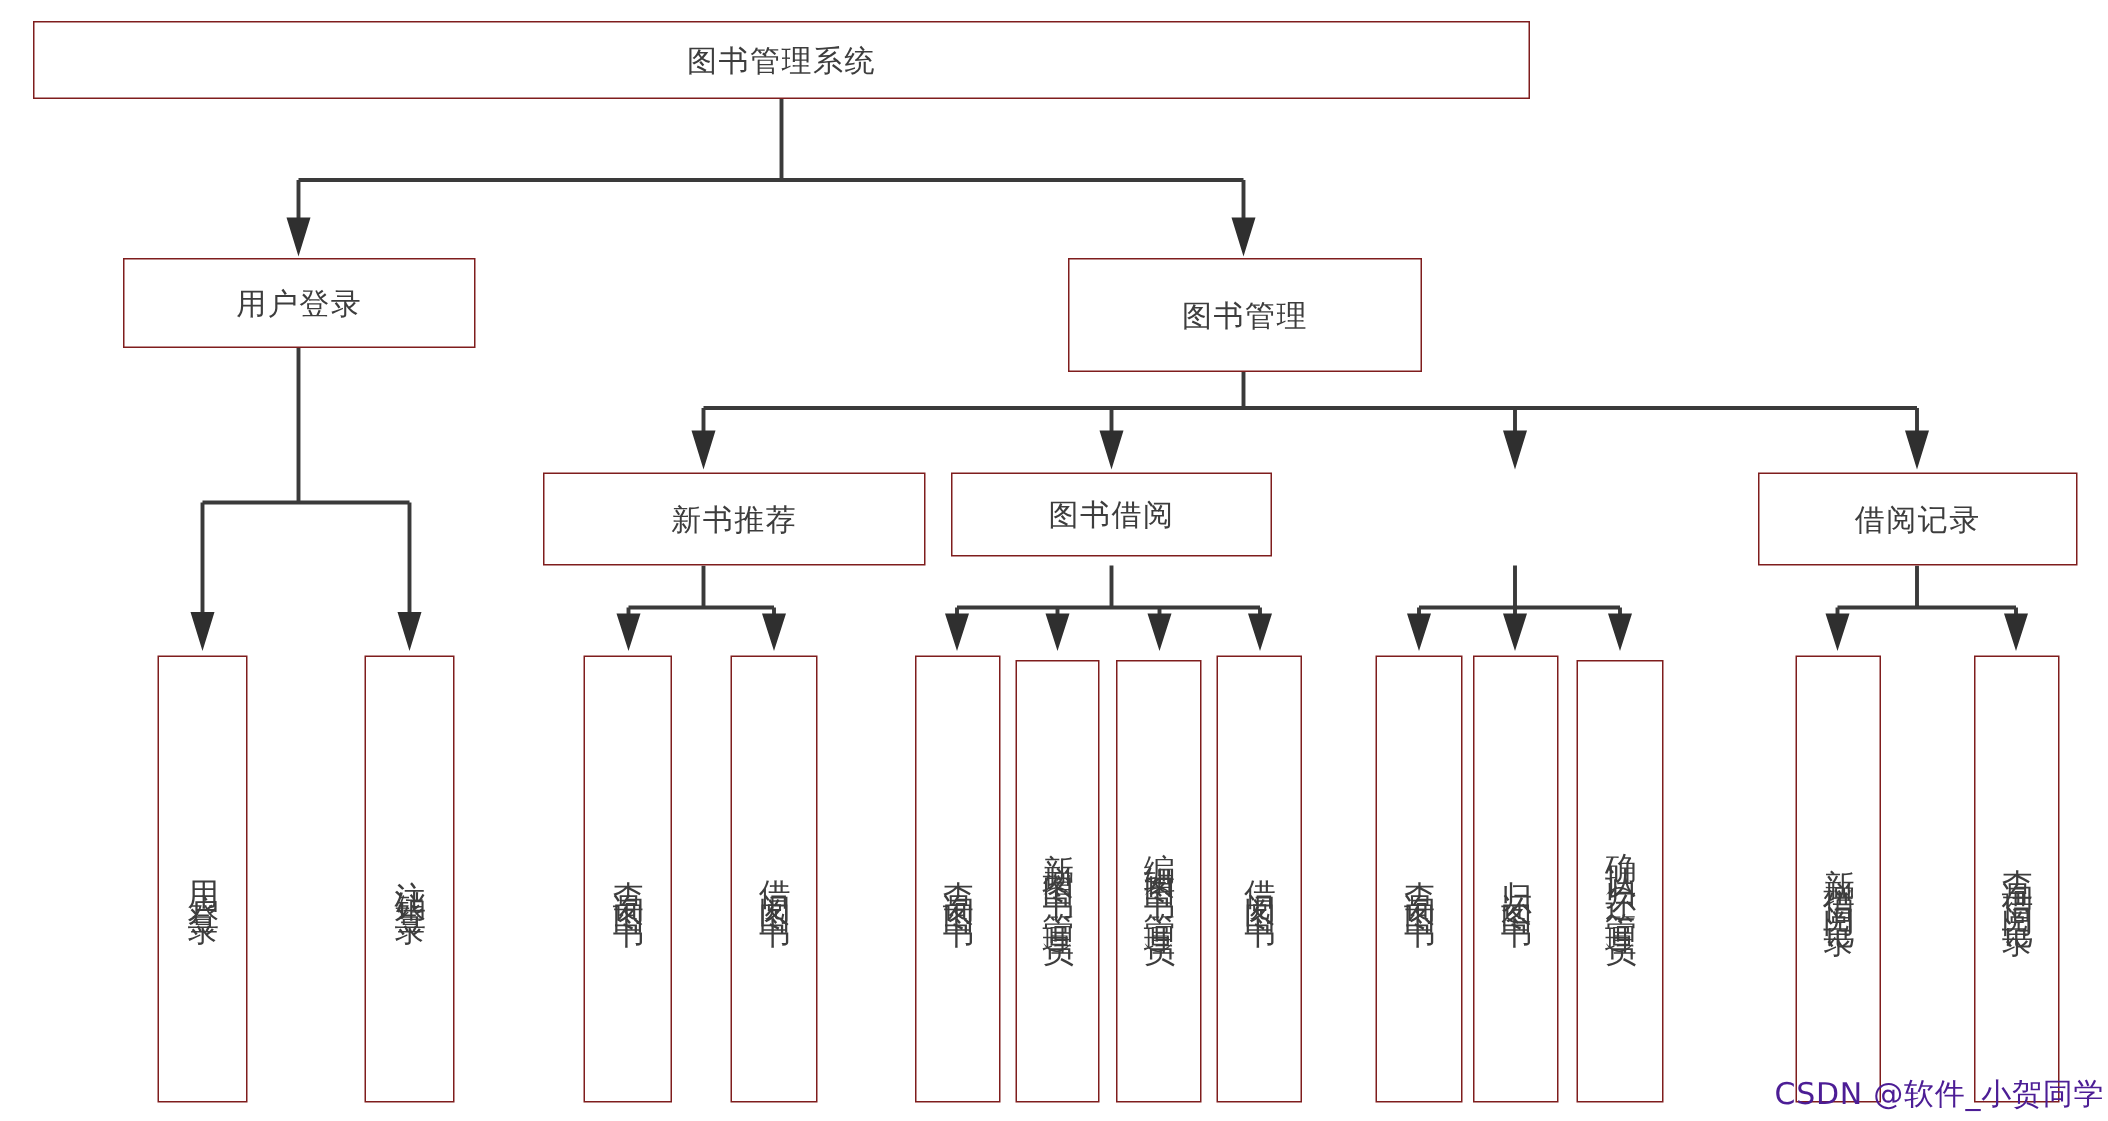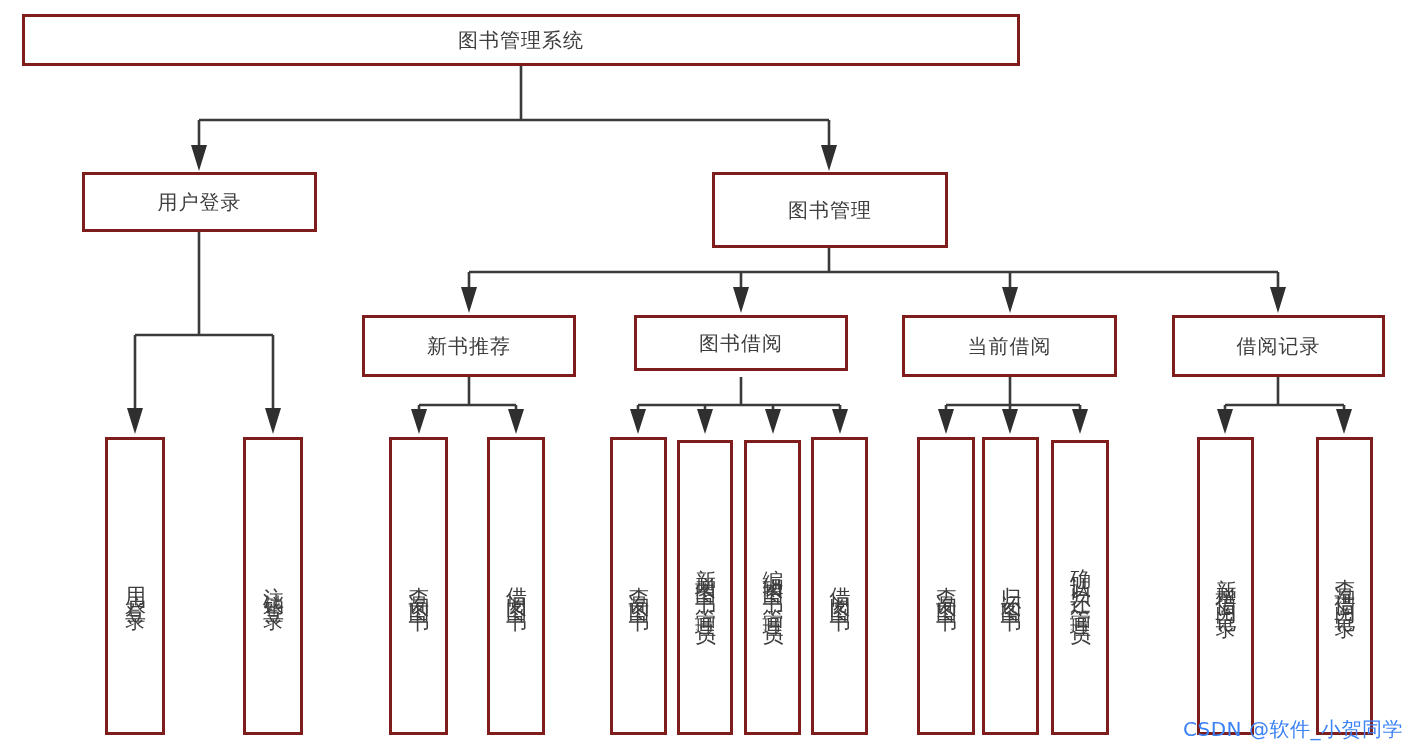--- a/index.html
+++ b/index.html
@@ -1,35 +1,35 @@
 <!DOCTYPE html>
 <html><head>
 <meta charset="utf-8">
 <style>
   html,body { margin:0; padding:0; background:#ffffff; }
   #canvas {
     position:relative; width:1405px; height:747px; background:#ffffff;
     font-family:"DejaVu Sans", sans-serif; overflow:hidden;
   }
   .node {
-    position:absolute; background:#ffffff; border:3px solid #7f1d1d;
+    position:absolute; background:#ffffff; border:1px solid #7f1d1d;
     box-sizing:border-box; display:flex; align-items:center; justify-content:center;
     z-index:2;
   }
   .hlabel {
     font-size:20px; color:#3d3d3d; letter-spacing:1px; white-space:nowrap;
   }
   .vtext {
     writing-mode:vertical-rl; text-orientation:mixed;
     font-size:21px; letter-spacing:8px; color:#3d3d3d; line-height:1;
   }
   #connectors { position:absolute; left:0; top:0; z-index:1; }
   #watermark {
     position:absolute; left:1183px; top:716px; z-index:5;
-    font-size:20px; color:#3b82f6; white-space:nowrap; letter-spacing:0.5px;
+    font-size:20px; color:#4c1d95; white-space:nowrap; letter-spacing:0.5px;
   }
 </style>
 </head>
 <body>
 
 <div id="canvas">
 
   <svg id="connectors" width="1405" height="747" viewBox="0 0 1405 747">
     <path fill="none" stroke="#3a3a3a" stroke-width="2.6" d="
       M521 66V120 M199 120H829 M199 120V146 M829 120V146
@@ -56,28 +56,25 @@
     <span class="hlabel">图书管理系统</span>
   </div>
 
   <div class="node" style="left:82px;top:172px;width:235px;height:60px">
     <span class="hlabel">用户登录</span>
   </div>
   <div class="node" style="left:712px;top:172px;width:236px;height:76px">
     <span class="hlabel">图书管理</span>
   </div>
 
-  <div class="node" style="left:362px;top:315px;width:214px;height:62px">
+  <div class="node" style="left:362px;top:315px;width:255px;height:62px">
     <span class="hlabel">新书推荐</span>
   </div>
   <div class="node" style="left:634px;top:315px;width:214px;height:56px">
     <span class="hlabel">图书借阅</span>
-  </div>
-  <div class="node" style="left:902px;top:315px;width:215px;height:62px">
-    <span class="hlabel">当前借阅</span>
   </div>
   <div class="node" style="left:1172px;top:315px;width:213px;height:62px">
     <span class="hlabel">借阅记录</span>
   </div>
 
   <div class="node" style="left:105px;top:437px;width:60px;height:298px">
     <span class="vtext">用户登录</span>
   </div>
   <div class="node" style="left:243px;top:437px;width:60px;height:298px">
     <span class="vtext">注销登录</span>

